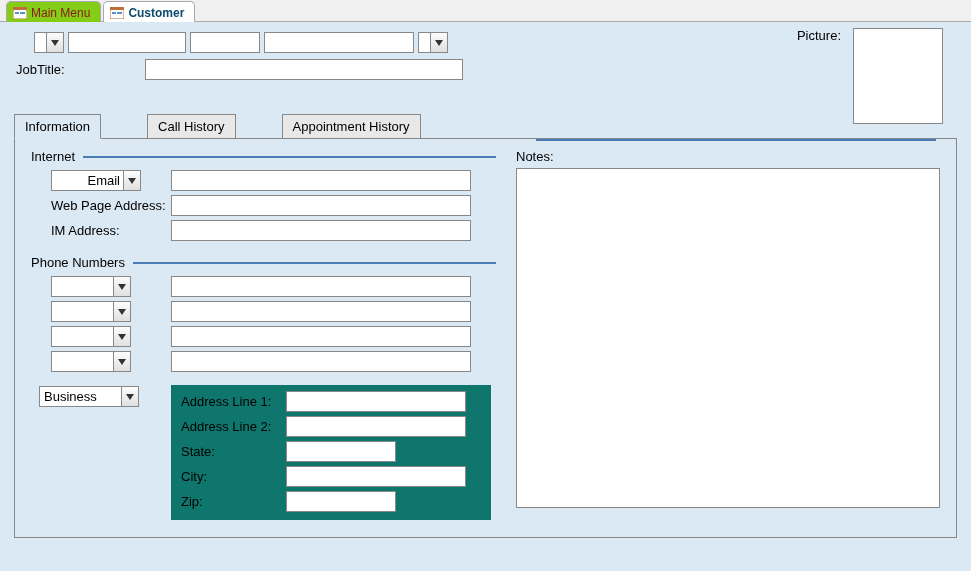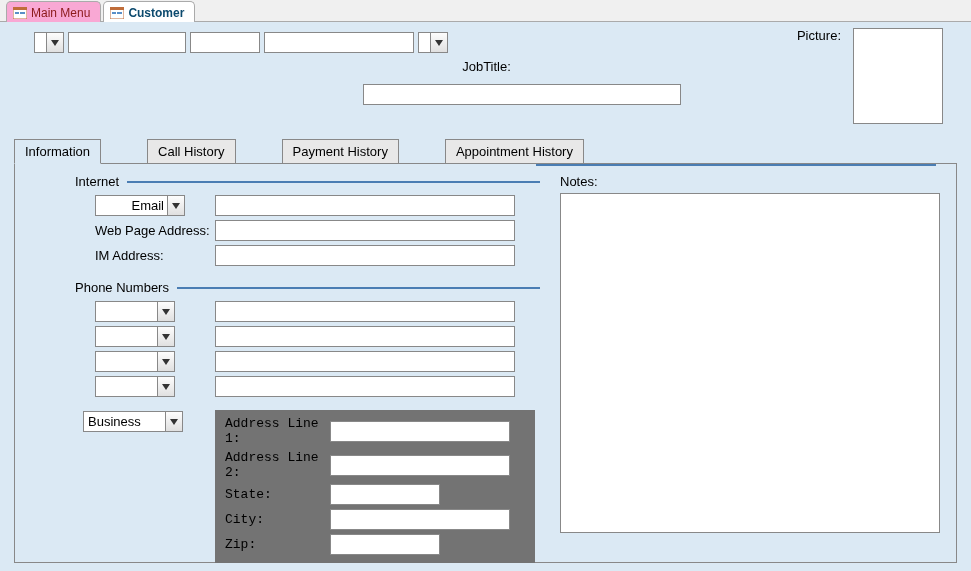--- a/index.html
+++ b/index.html
@@ -17,21 +17,21 @@
     background: #f0f0f0;
     border-bottom: 1px solid #aaa;
     padding: 0 6px;
     height: 22px;
   }
   .window-tab {
     display: flex;
     align-items: center;
     gap: 4px;
     padding: 2px 10px 0 6px;
-    background: #f9a8d4;
+    background: #84cc16;
     border: 1px solid #aaa;
     border-bottom: none;
     border-top-left-radius: 5px;
     border-top-right-radius: 5px;
     margin-right: 2px;
     font-size: 12px;
     position: relative;
     top: 1px;
   }
   .window-tab.inactive { color: #8b1a1a; }
@@ -78,21 +78,20 @@
     height: 21px;
     border: 1px solid #888;
     background: #fff;
     padding: 0 3px;
   }
   .jt-row {
     display: flex;
     align-items: center;
     gap: 10px;
     margin-left: 2px;
-    flex-direction: column;
   }
   .picture-area {
     display: flex;
     align-items: flex-start;
     gap: 12px;
     position: absolute;
     right: 28px;
     top: 6px;
   }
   .picture-box {
@@ -133,21 +132,20 @@
     position: absolute;
     top: 0;
     right: 20px;
     width: 400px;
     border-top: 2px solid #4a7db3;
   }
   .split {
     display: flex;
     gap: 20px;
     height: 100%;
-    margin-left: 44px;
   }
   .leftcol { width: 465px; }
   .rightcol { flex: 1; }
   .group-head {
     display: flex;
     align-items: center;
     margin-bottom: 6px;
   }
   .group-head .label { margin-right: 8px; white-space: nowrap; }
   .group-head .rule {
@@ -168,25 +166,24 @@
   .small-dd {
     width: 90px;
     margin-left: 20px;
     padding-left: 28px;
   }
   .phone-dd {
     width: 80px;
     margin-left: 20px;
   }
   .addr-panel {
-    background: #737373;
+    background: #0f766e;
     padding: 6px 10px 8px 10px;
     margin-left: 140px;
     width: 320px;
-    font-family: Liberation Mono, monospace;
   }
   .addr-row {
     display: flex;
     align-items: center;
     margin-bottom: 4px;
   }
   .addr-row .albl { width: 105px; }
   .notes-box {
     width: 100%;
     height: 340px;
@@ -266,21 +263,20 @@
   </div>
 
   <div class="picture-area">
     <span>Picture:</span>
     <div class="picture-box"></div>
   </div>
 
   <div class="tabstrip">
     <div class="tab active">Information</div>
     <div class="tab">Call History</div>
-    <div class="tab">Payment History</div>
     <div class="tab">Appointment History</div>
   </div>
 
   <div class="tabpanel">
     <div class="internet-underline"></div>
     <div class="split">
       <div class="leftcol">
 
         <div class="group-head">
           <span class="label">Internet</span>

